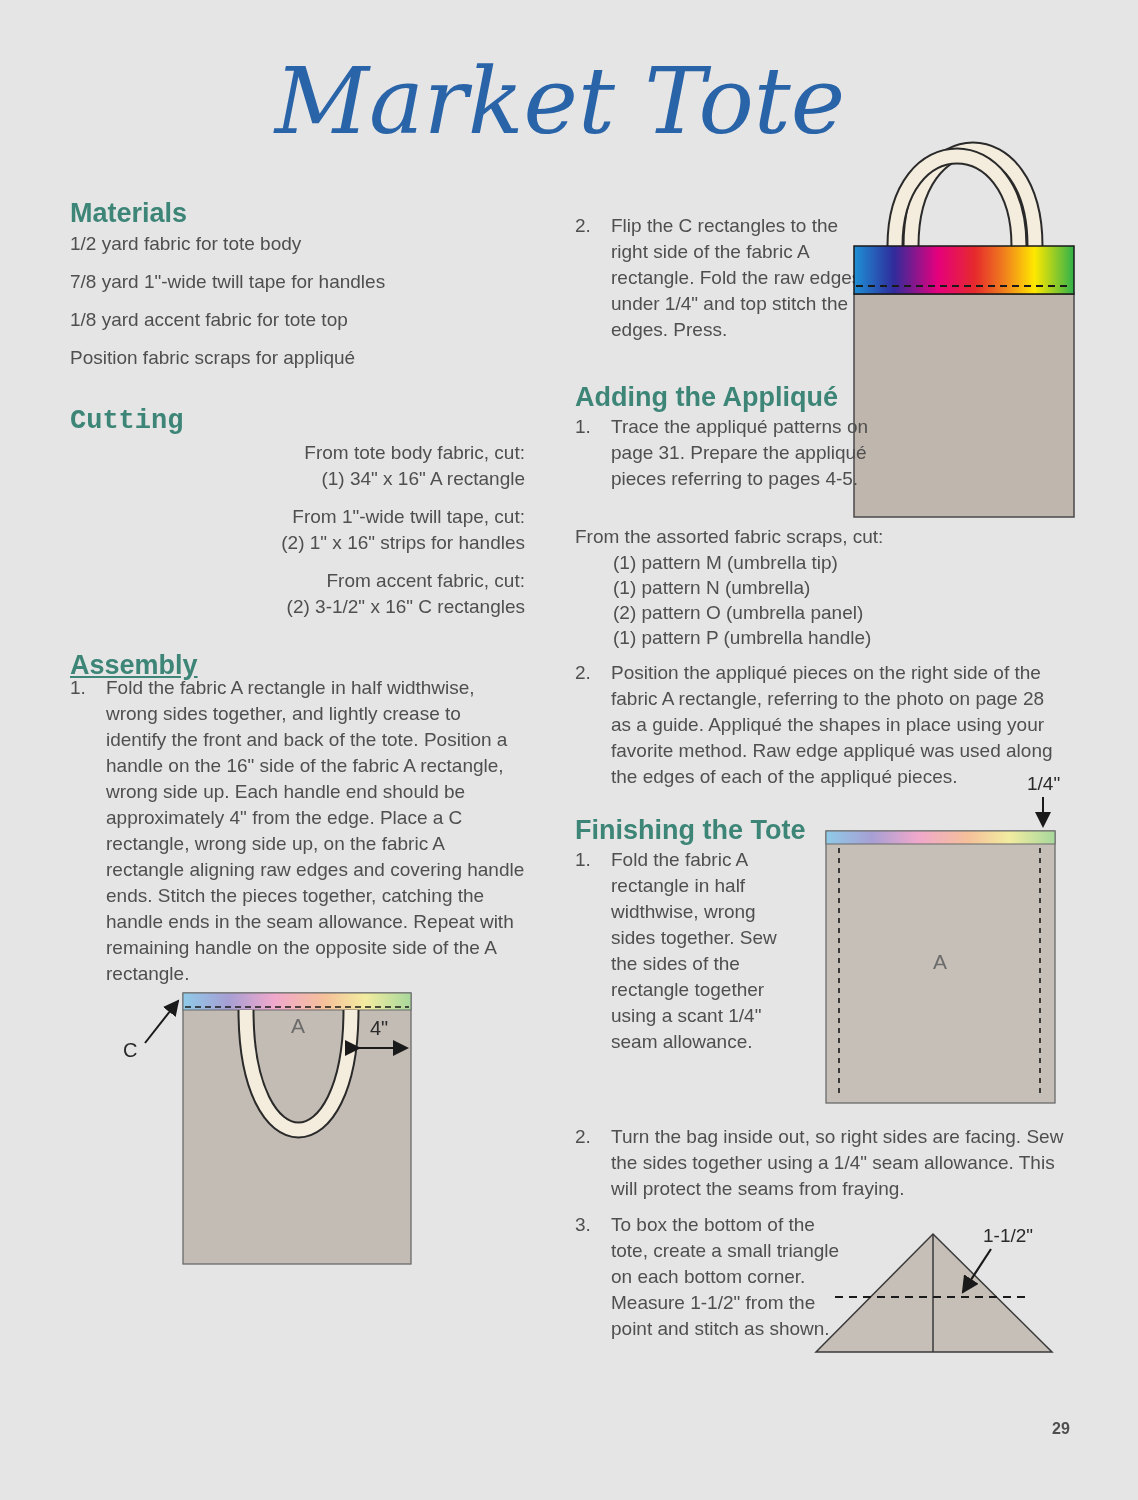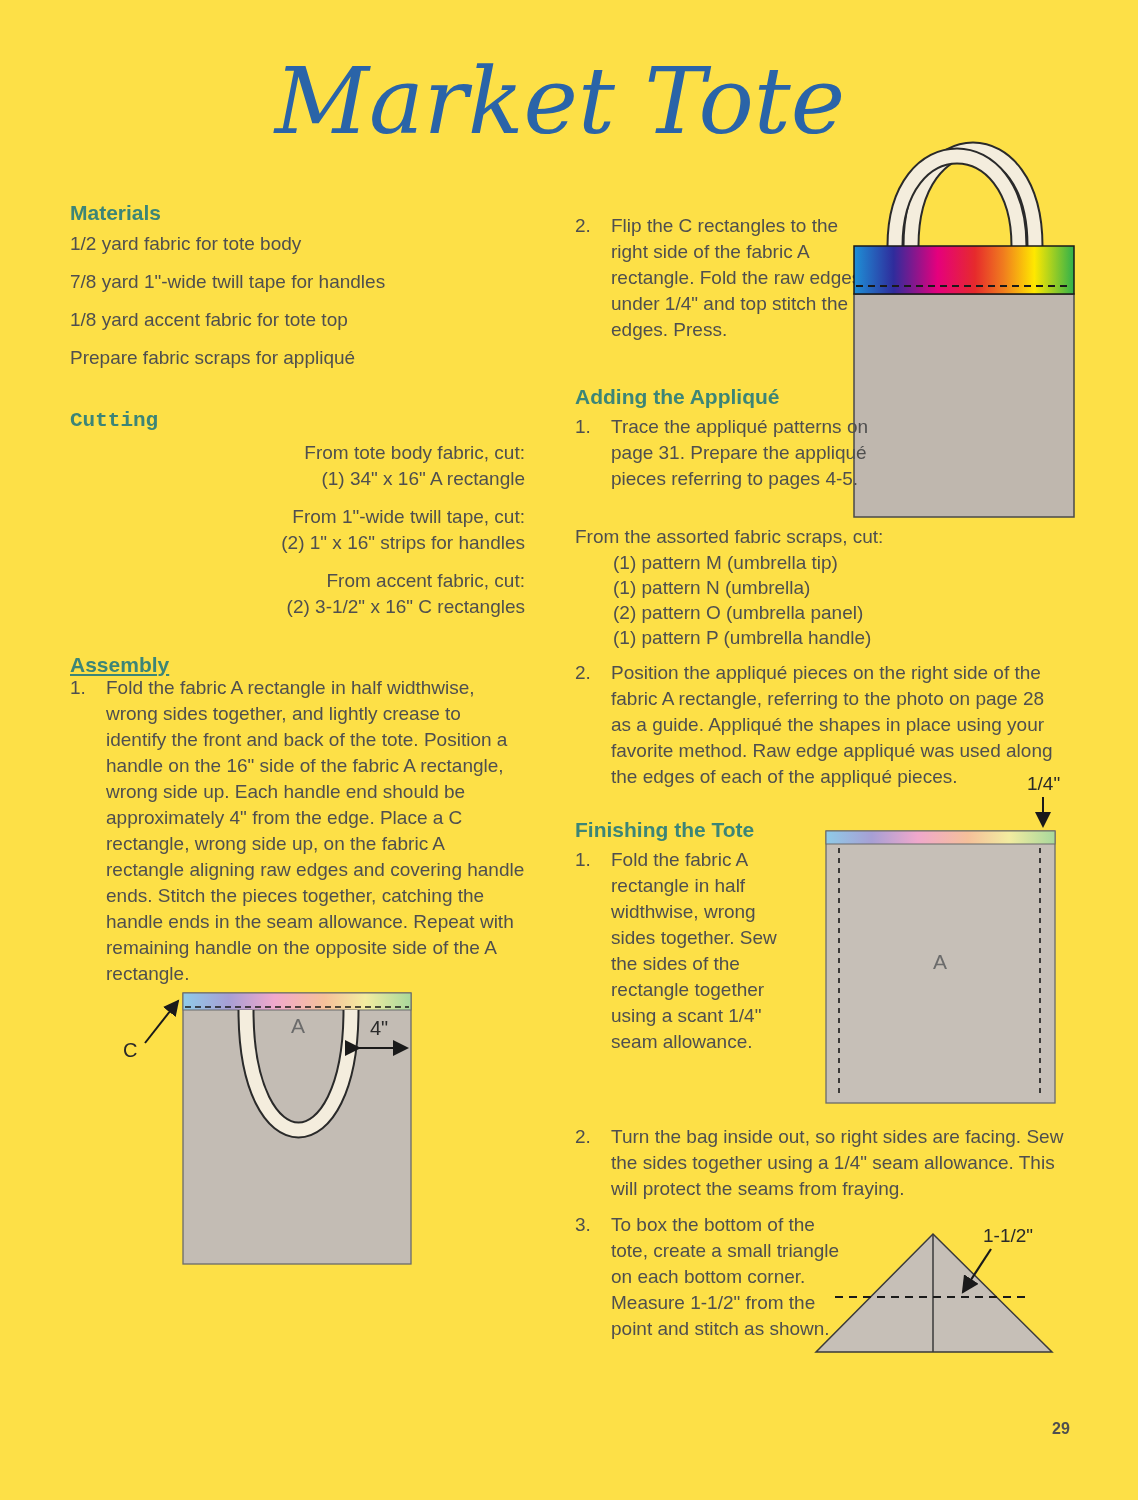--- a/index.html
+++ b/index.html
@@ -1,26 +1,26 @@
 <!DOCTYPE html>
 <html><head>
 <meta charset="utf-8">
 <style>
   * { margin:0; padding:0; box-sizing:border-box; }
   body { background:#fff; }
   .page {
-    position:relative; width:1138px; height:1500px; background:#fde047;
+    position:relative; width:1138px; height:1500px; background:#e5e5e5;
     font-family:"Liberation Sans", sans-serif; color:#4f4f4f; overflow:hidden;
   }
   .abs { position:absolute; }
   .title {
     font-family:"DejaVu Serif", serif; font-style:italic; font-weight:normal;
     font-size:92px; color:#2a64a8; text-align:center; white-space:nowrap;
   }
-  .heading { color:#3c8577; font-weight:bold; font-size:21px; line-height:26px; }
+  .heading { color:#3c8577; font-weight:bold; font-size:27px; line-height:26px; }
   .body-text { font-size:19px; line-height:26px; color:#4f4f4f;text-align:right; }
   .mat-item { font-size:19px; line-height:26px; margin-bottom:12px; }
   .group { margin-bottom:12px; }
   .group .indent { padding-left:65px; }
   .step { display:flex; }
   .step .num { width:36px; flex:0 0 36px; font-size:19px; line-height:26px; }
   .step .txt { font-size:19px; line-height:26px; }
   .scrap-item { font-size:19px; line-height:25px; }
   .page-number { font-size:16px; color:#4f4f4f;font-weight:bold; }
   svg text { font-family:"Liberation Sans", sans-serif; }
@@ -30,21 +30,21 @@
 
 <div class="page">
 
   <div class="abs title" style="left:250px; top:48px; width:620px;">Market Tote</div>
 
   <div class="abs heading" style="left:70px; top:200px;">Materials</div>
   <div class="abs" style="left:70px; top:231px; width:455px;">
     <div class="mat-item">1/2 yard fabric for tote body</div>
     <div class="mat-item">7/8 yard 1"-wide twill tape for handles</div>
     <div class="mat-item">1/8 yard accent fabric for tote top</div>
-    <div class="mat-item">Prepare fabric scraps for appliqué</div>
+    <div class="mat-item">Position fabric scraps for appliqué</div>
   </div>
 
   <div class="abs heading" style="left:70px; top:408px;font-family:Liberation Mono, monospace;">Cutting</div>
   <div class="abs" style="left:70px; top:440px; width:455px;">
     <div class="group">
       <div class="body-text">From tote body fabric, cut:</div>
       <div class="body-text indent">(1) 34" x 16" A rectangle</div>
     </div>
     <div class="group">
       <div class="body-text">From 1"-wide twill tape, cut:</div>

